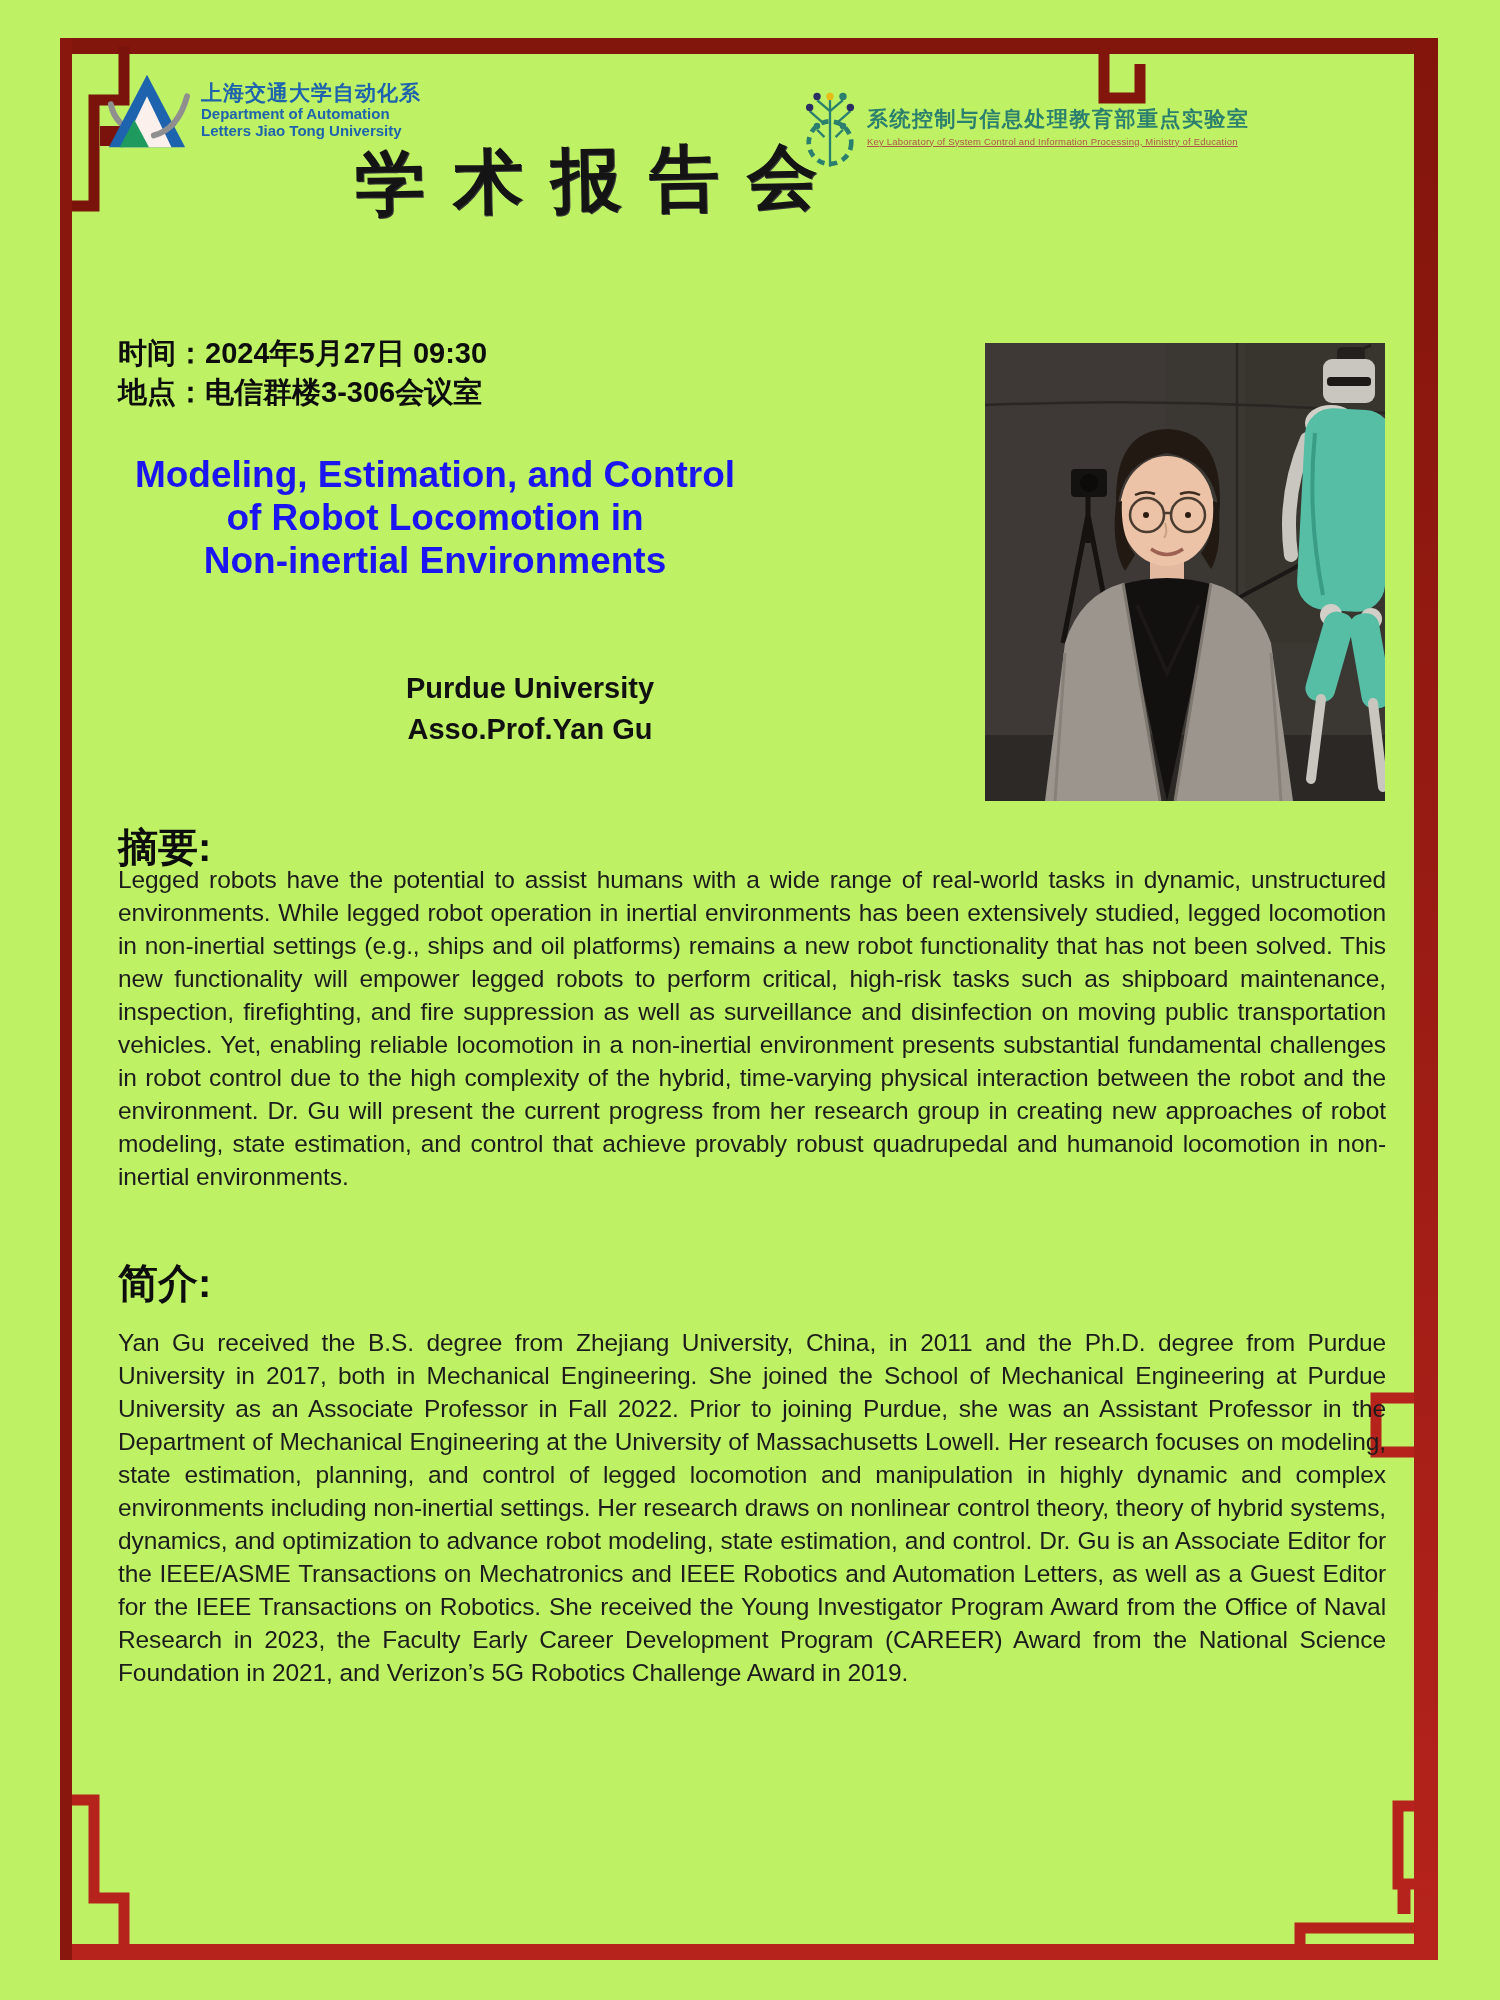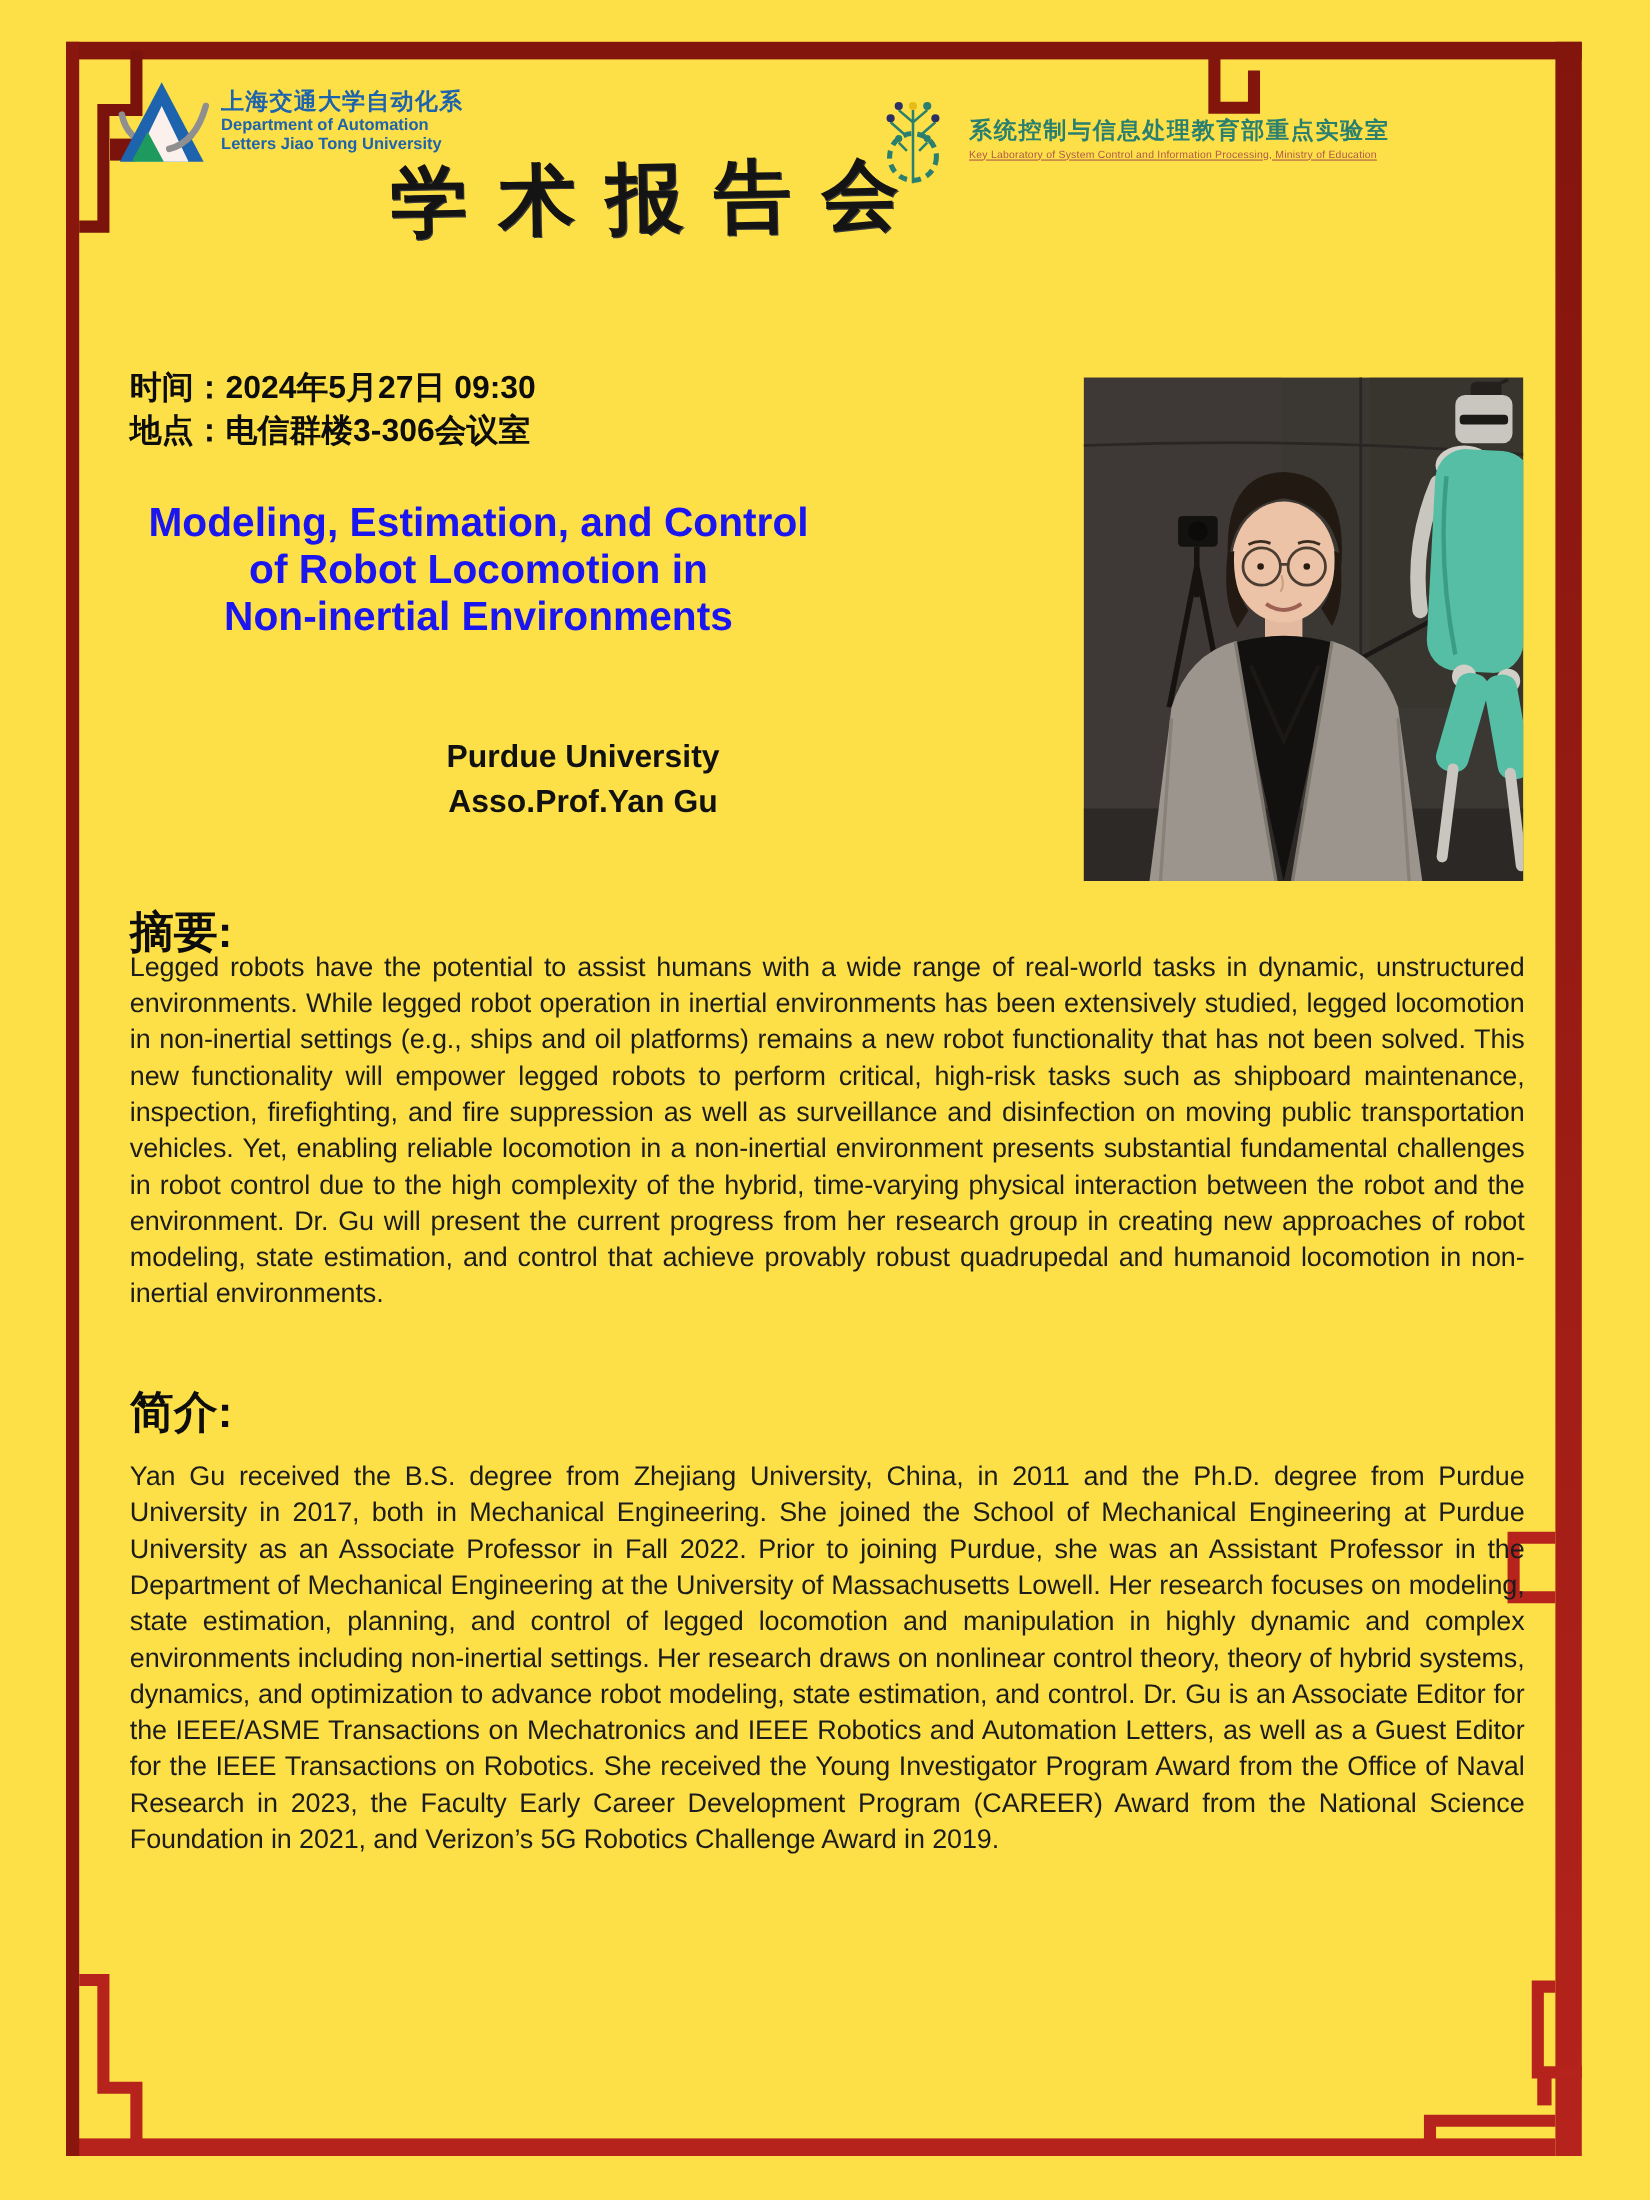--- a/index.html
+++ b/index.html
@@ -1,27 +1,27 @@
 <!DOCTYPE html>
 <html><head>
 <meta charset="utf-8">
 <style>
   html,body{margin:0;padding:0;background:#fcf0ec;}
-  #poster{position:relative;width:1500px;height:2000px;background:#fde047;
+  #poster{position:relative;width:1500px;height:2000px;background:#bef264;
           font-family:"Liberation Sans", sans-serif;overflow:hidden;}
   svg{display:block;}
 
   
   .border-svg{position:absolute;left:0;top:0;}
 
   
   .logo-sjtu{position:absolute;left:103px;top:70px;display:flex;align-items:center;gap:10px;}
   .logo-sjtu .cn{font-size:21px;font-weight:bold;color:#1e63ad;letter-spacing:1px;line-height:24px;}
   .logo-sjtu .en{font-size:15px;font-weight:bold;color:#1e63ad;line-height:17px;}
-  .logo-lab{position:absolute;left:793px;top:80px;display:flex;align-items:center;gap:14px;}
+  .logo-lab{position:absolute;left:793px;top:80px;display:flex;align-items:center;}
   .logo-lab .cn{font-size:21px;font-weight:bold;color:#2a7f6e;letter-spacing:1.5px;line-height:26px;}
   .logo-lab .en{font-size:9.5px;color:#b0564a;margin-top:4px;letter-spacing:.2px;text-decoration:underline;}
 
   
   .calligraphy{position:absolute;left:300px;top:134px;width:600px;text-align:center;
     font-family:"DejaVu Serif", serif;font-weight:bold;font-size:70px;color:#141414;
     letter-spacing:28px;text-shadow:1px 1px 0 #3a3a3a;transform:rotate(-1deg);}
 
   
   .info{position:absolute;left:118px;top:334px;font-size:29px;font-weight:bold;

